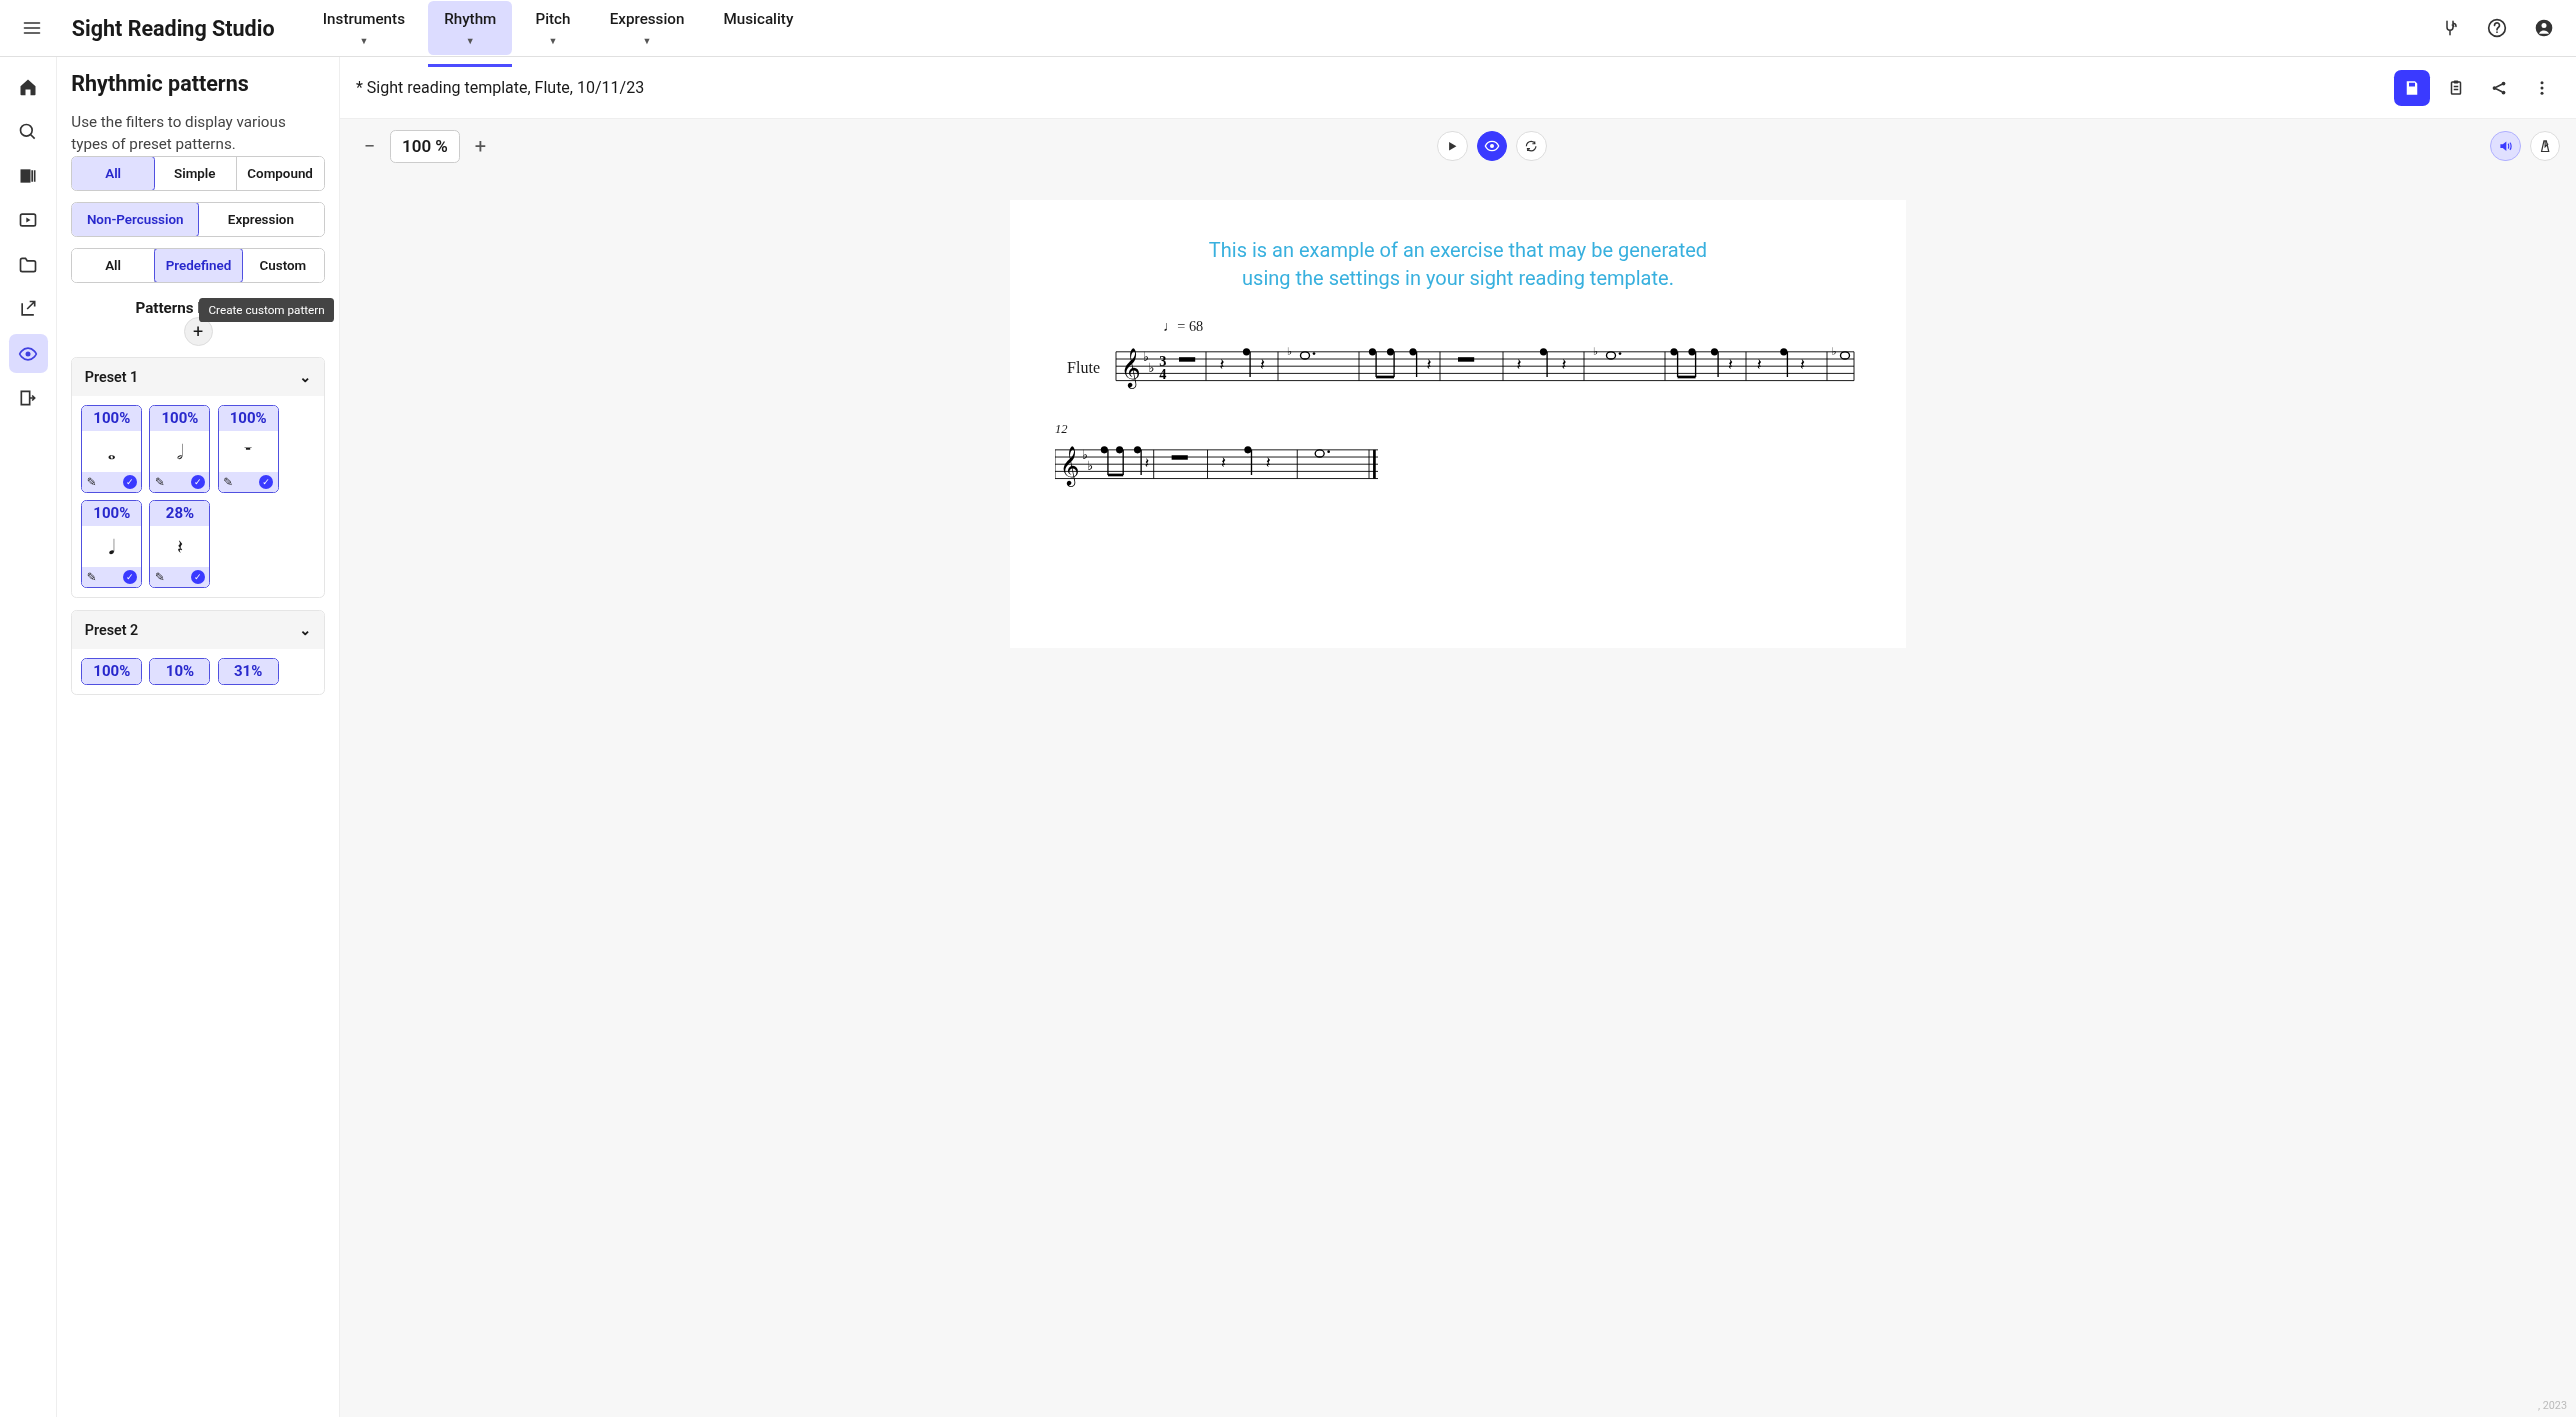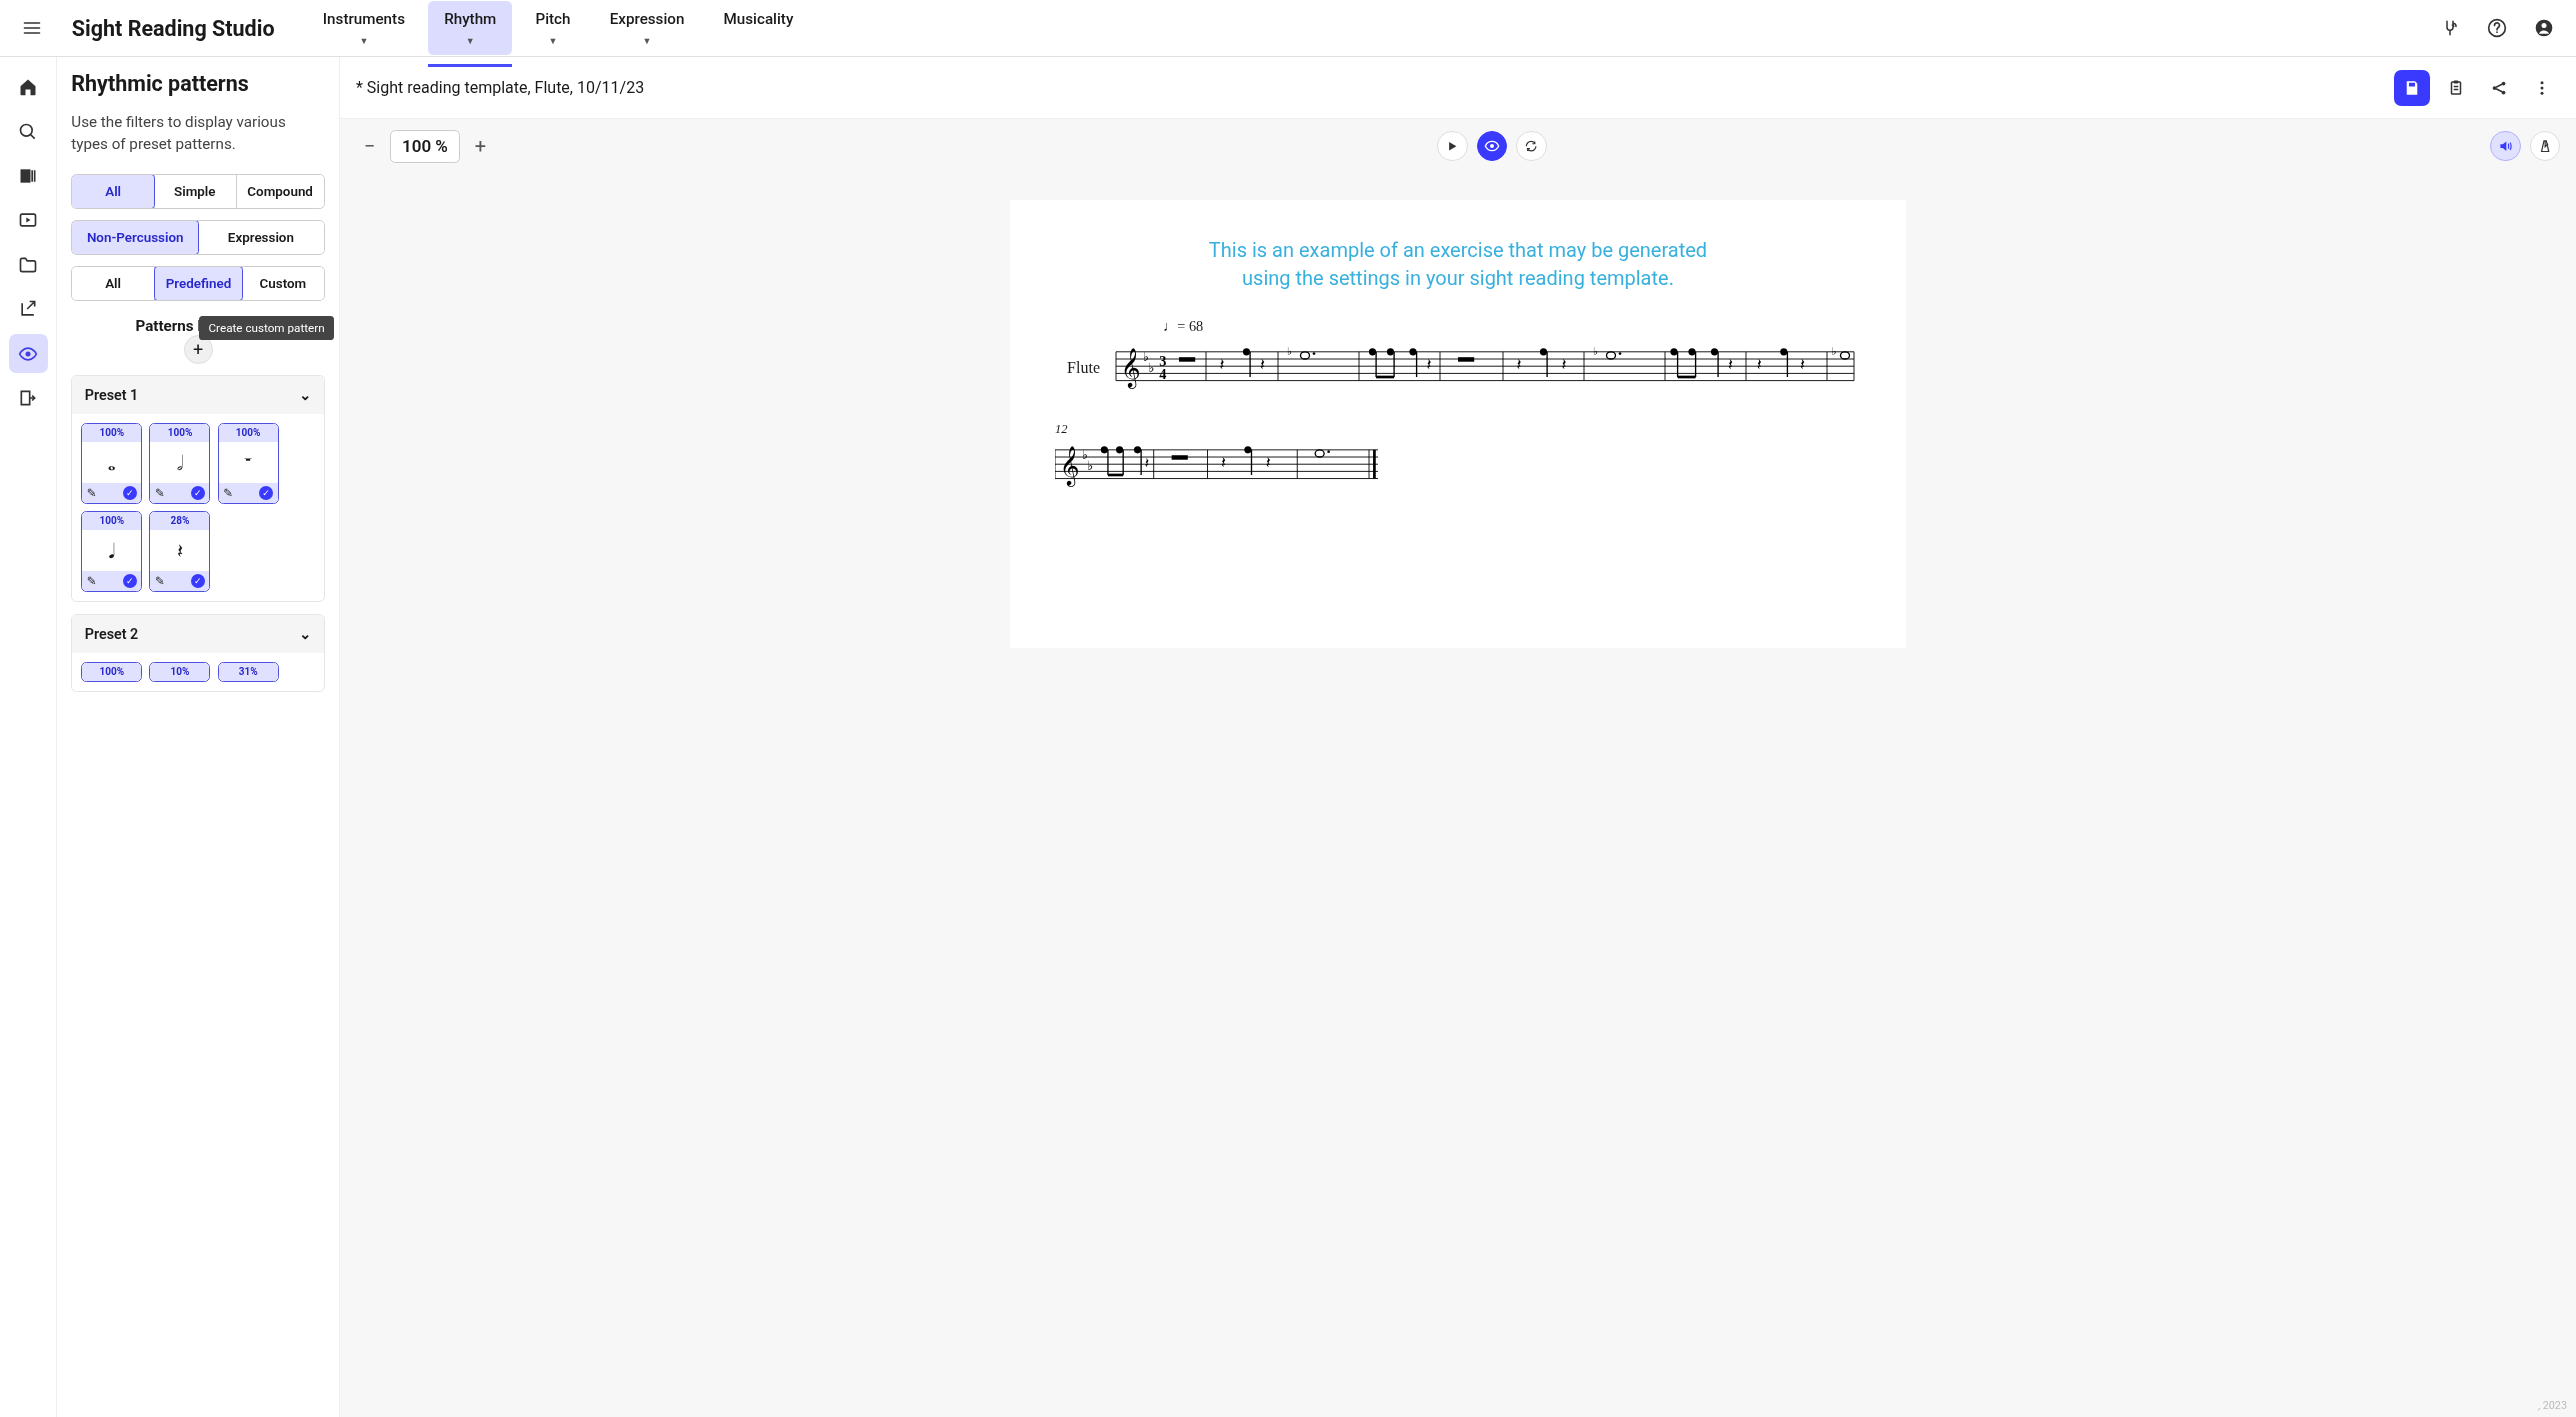--- a/index.html
+++ b/index.html
@@ -17,38 +17,38 @@
 .icon-btn { width: 36px; height: 36px; display: flex; align-items: center; justify-content: center; cursor: pointer; border-radius: 50%; }
 
 .layout { display: flex; height: calc(100vh - 57px); }
 
 .rail { width: 57px; border-right: 0.9px solid #eee; padding-top: 10.8px; display: flex; flex-direction: column; align-items: center; gap: 5.4px; }
 .rail-item { width: 39px; height: 39px; display: flex; align-items: center; justify-content: center; border-radius: 7.2px; cursor: pointer; }
 .rail-item.active { background: #dcdcff; }
 
 .sidebar { width: 283px; border-right: 0.9px solid #eee; overflow-y: auto; padding: 14.3px; }
 .sidebar h1 { font-size: 21.5px; font-weight: 700; margin-bottom: 14.3px; }
-.sidebar-desc { font-size: 15.2px; color: #444; line-height: 1.5; margin-bottom: 18px; }
+.sidebar-desc { font-size: 15.2px; color: #444; line-height: 1.5; }
 
 .seg-group { display: flex; border: 0.9px solid #ccc; border-radius: 5.4px; overflow: hidden; margin-bottom: 10.8px; }
 .seg-btn { flex: 1; padding: 9px 10.8px; text-align: center; font-size: 13.4px; font-weight: 600; border-right: 0.9px solid #ccc; cursor: pointer; background: #fff; }
 .seg-btn:last-child { border-right: none; }
 .seg-btn.selected { background: #e0e0ff; color: #2828cc; border: 0.9px solid #5050e0; margin: -0.9px; position: relative; z-index: 1; border-radius: 3.6px; }
 
 .presets-header { display: flex; align-items: center; justify-content: space-between; margin: 16px 0 10.8px; position: relative; flex-direction: column; }
 .presets-header h2 { font-size: 15.2px; font-weight: 700; }
 .add-btn { width: 29px; height: 29px; border-radius: 50%; background: #f0f0f0; border: 0.9px solid #ddd; display: flex; align-items: center; justify-content: center; font-size: 18px; cursor: pointer; }
 .tooltip { position: absolute; right: -9px; top: -1.8px; transform: translateX(0); background: #444; color: #fff; font-size: 11.7px; padding: 5.4px 9px; border-radius: 3.6px; white-space: nowrap; }
 
 .preset-block { border: 0.9px solid #e5e5e5; border-radius: 5.4px; margin-bottom: 12.5px; overflow: hidden; }
 .preset-head { background: #f5f5f5; padding: 10.8px 12.5px; display: flex; align-items: center; justify-content: space-between; font-weight: 600; font-size: 14.3px; cursor: pointer; }
 .preset-body { padding: 9px; display: flex; flex-wrap: wrap; gap: 7.2px; }
 
 .pattern-card { width: 61px; border: 1.3px solid #5050e0; border-radius: 5.4px; overflow: hidden; background: #fff; }
-.pattern-pct { background: #e0e0ff; color: #2828cc; font-weight: 700; font-size: 10px; text-align: center; padding: 3.6px 0; }
+.pattern-pct { background: #e0e0ff; color: #2828cc; font-weight: 700; font-size: 15px; text-align: center; padding: 3.6px 0; }
 .pattern-glyph { height: 41px; display: flex; align-items: center; justify-content: center; font-size: 20px; }
 .pattern-foot { background: #e0e0ff; display: flex; align-items: center; justify-content: space-between; padding: 2.7px 4.5px; }
 .pattern-foot .edit { font-size: 11.7px; cursor: pointer; }
 .pattern-foot .check { width: 14.3px; height: 14.3px; border-radius: 50%; background: #3a3aff; display: flex; align-items: center; justify-content: center; color: #fff; font-size: 9px; }
 
 .main { flex: 1; display: flex; flex-direction: column; overflow: hidden; }
 .doc-header { display: flex; align-items: center; padding: 12.5px 16px; gap: 9px; border-bottom: 0.9px solid #eee; }
 .doc-title { font-size: 16px; }
 .doc-actions { margin-left: auto; display: flex; gap: 7.2px; align-items: center; }
 .save-btn { background: #3a3aff; color: #fff; border-radius: 7.2px; width: 36px; height: 36px; display: flex; align-items: center; justify-content: center; cursor: pointer; }

